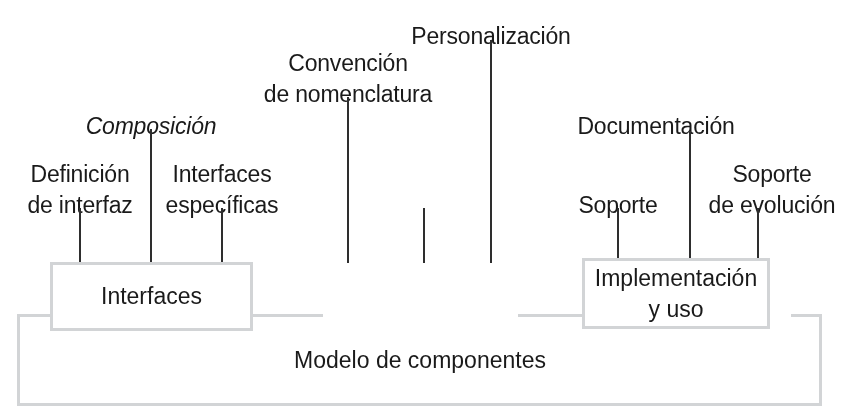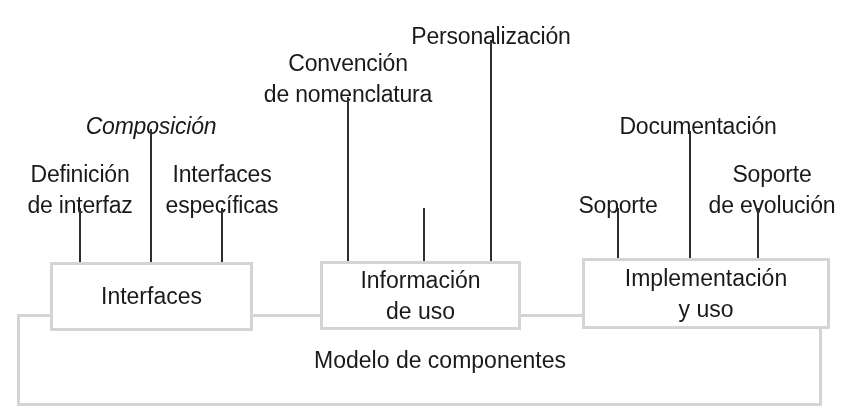--- a/index.html
+++ b/index.html
@@ -104,21 +104,21 @@
 específicas</div>
 
   <div class="lbl" style="left:348px; top:30px; width:250px;">Convención
 de nomenclatura</div>
 
 
   <div class="lbl" style="left:491px; top:3px; width:260px;">Personalización</div>
 
   <div class="lbl" style="left:618px; top:172px; width:160px;">Soporte</div>
 
-  <div class="lbl" style="left:698px; top:93px; width:230px;">Documentación</div>
+  <div class="lbl" style="left:656px; top:93px; width:230px;">Documentación</div>
 
   <div class="lbl" style="left:772px; top:141px; width:180px;">Soporte
 de evolución</div>
 
   <div class="tick" style="left:80px;  top:208px; height:55px;"></div>
   <div class="tick" style="left:151px; top:129px; height:134px;"></div>
   <div class="tick" style="left:222px; top:208px; height:55px;"></div>
 
   <div class="tick" style="left:348px; top:97px;  height:166px;"></div>
   <div class="tick" style="left:424px; top:208px; height:55px;"></div>
@@ -132,21 +132,19 @@
 
   <div class="rail" style="left:250px; top:314px; width:73px;"></div>
   <div class="rail" style="left:518px; top:314px; width:67px;"></div>
 
   <div class="mask" style="left:53px; top:311px; width:197px; height:9px;"></div>
   <div class="mask" style="left:323px; top:311px; width:195px; height:9px;"></div>
   <div class="mask" style="left:585px; top:311px; width:206px; height:9px;"></div>
 
   <div class="box" style="left:50px; top:262px; width:203px; height:69px;">Interfaces</div>
 
-  <div class="box" style="left:320px; top:261px; width:201px; height:69px;">Información
-de uso</div>
 
-  <div class="box" style="left:582px; top:258px; width:248px; height:71px;">Implementación
+  <div class="box" style="left:582px; top:258px; width:188px; height:71px;">Implementación
 y uso</div>
 
-  <div class="outer-label" style="left:440px; top:345px;text-align:right;">Modelo de componentes</div>
+  <div class="outer-label" style="left:420px; top:345px;text-align:right;">Modelo de componentes</div>
 
 </div>
 
 </body></html>

